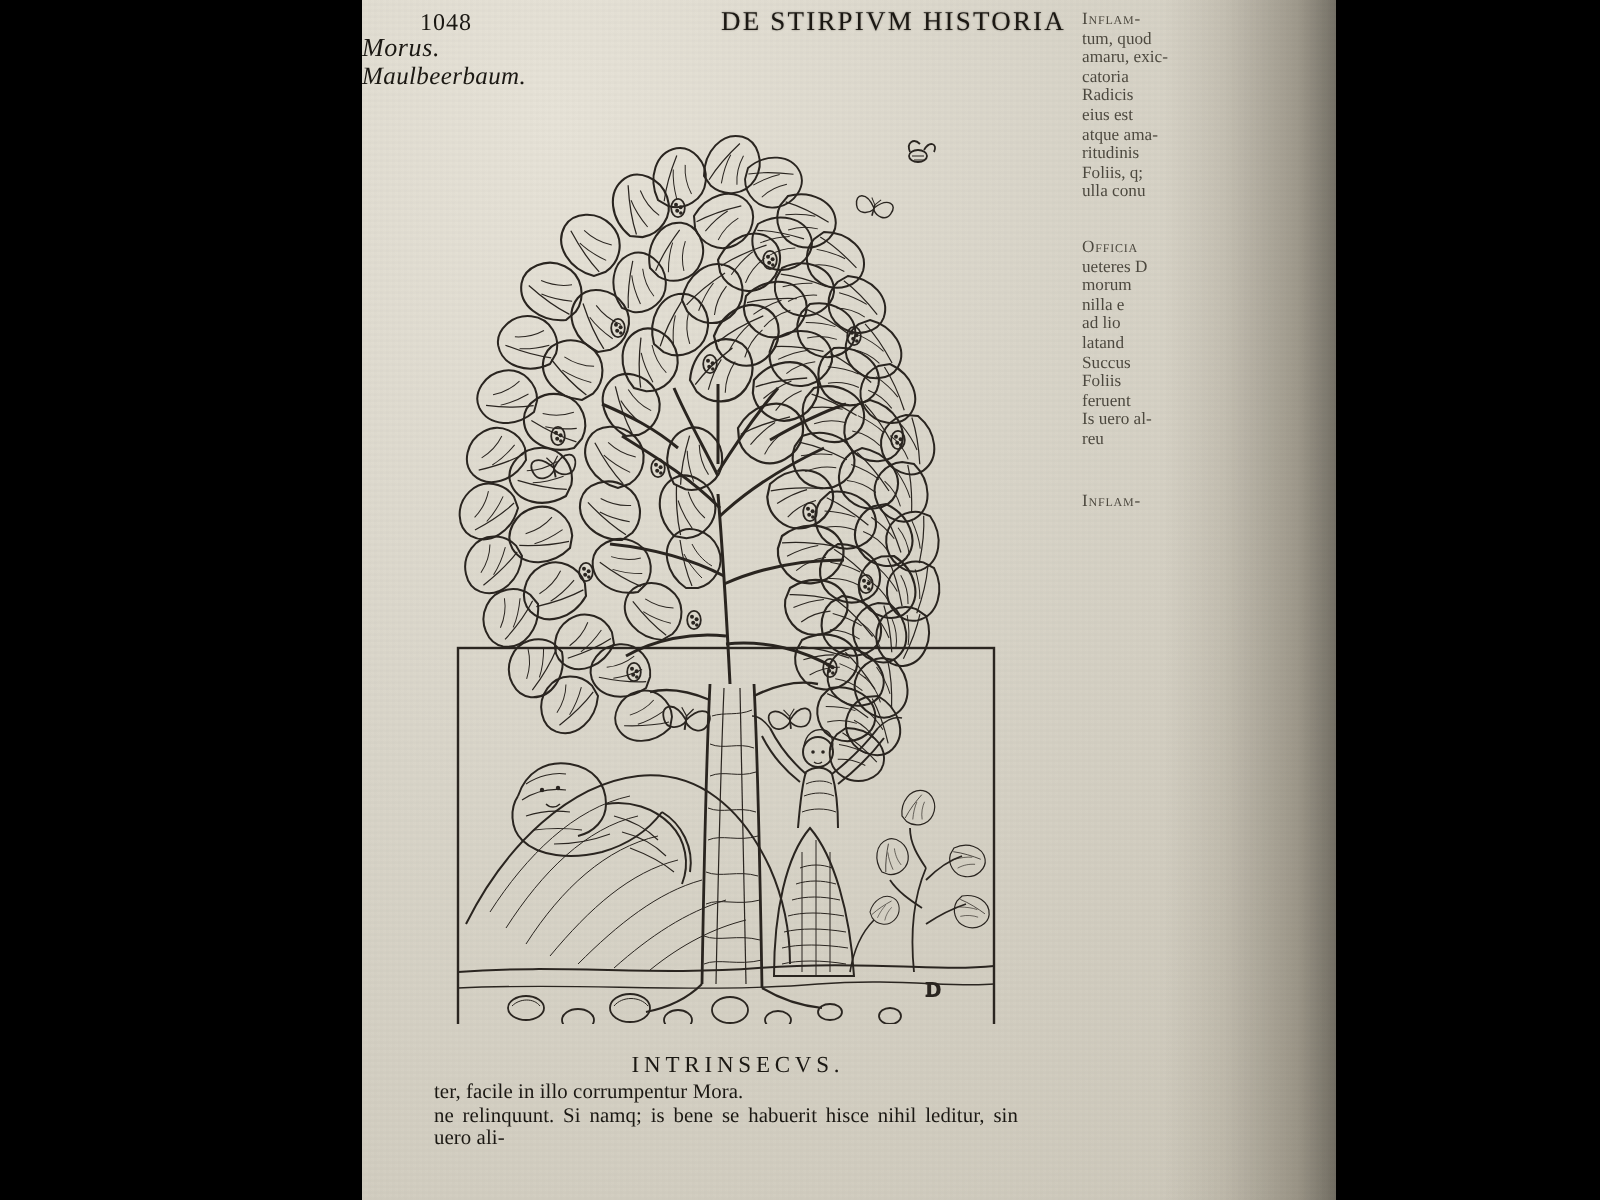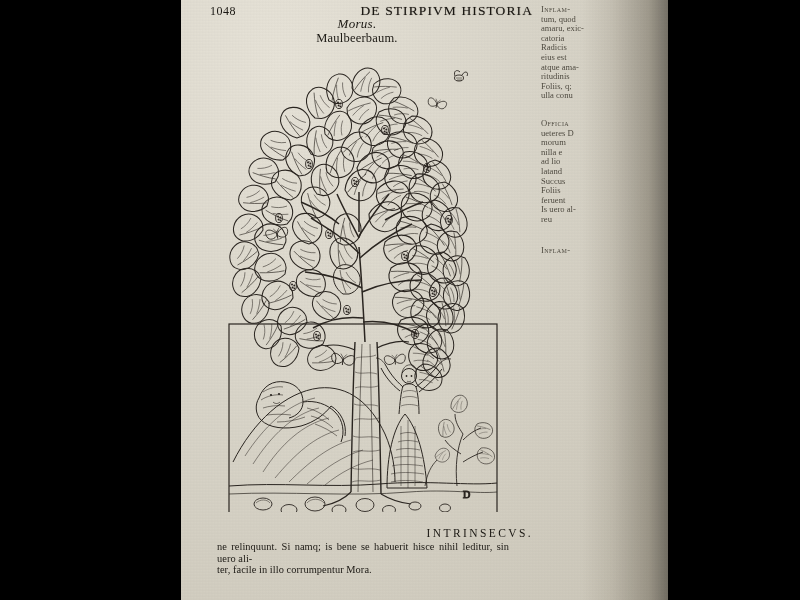--- a/index.html
+++ b/index.html
@@ -77,55 +77,56 @@
     top: 4px;
     left: 29px;
     font-size: 12px;
     letter-spacing: .5px;
   }
   .sp-title {
     position: absolute;
     top: 17px;
     left: 0;
     width: 352px;
-    text-align: center;
   }
   .sp-latin {
     font-style: italic;
     font-size: 13px;
     line-height: 14px;
     letter-spacing: .3px;
   }
   .sp-german {
     font-size: 12.5px;
     line-height: 14px;
     letter-spacing: .2px;
     font-family: "Liberation Serif", serif;
+    font-style: italic;
   }
 
   
   #woodcut {
     position: absolute;
     left: 38px;
     top: 42px;
     width: 290px;
     height: 470px;
   }
   #woodcut svg { display: block; }
 
   
   .intrinsecus {
     position: absolute;
     top: 527px;
     left: 0;
     width: 352px;
-    text-align: right;
+    text-align: center;
     font-variant: small-caps;
     letter-spacing: 2.4px;
     font-size: 11.5px;
+    padding-left: 12px;
   }
   .body-text {
     position: absolute;
     top: 541px;
     left: 36px;
     width: 292px;
     font-size: 10.4px;
     line-height: 11.6px;
     text-align: justify;
     letter-spacing: .05px;
@@ -453,22 +454,22 @@
           <path d="M236,34 C234,29 238,27 241,30"></path>
           <path d="M243,33 C246,28 250,30 248,34"></path>
           <path d="M237,36 L243,36 M238,38 L243,38" stroke-width=".55"></path>
         </g>
       </svg>
     </div>
 
     <div class="intrinsecus">INTRINSECVS.</div>
 
     <div class="body-text">
+      <div>ter, facile in illo corrumpentur Mora.</div>
       <div>ne relinquunt. Si namq; is bene se habuerit hisce nihil leditur, sin uero ali-</div>
-      <div>ter, facile in illo corrumpentur Mora.</div>
     </div>
 
     <div class="col-right">
       <div class="frag f1">
         <div class="ln hd">Inflam-</div>
         <div class="ln">tum, quod</div>
         <div class="ln">amaru, exic-</div>
         <div class="ln">catoria</div>
         <div class="ln">Radicis</div>
         <div class="ln">eius est</div>

